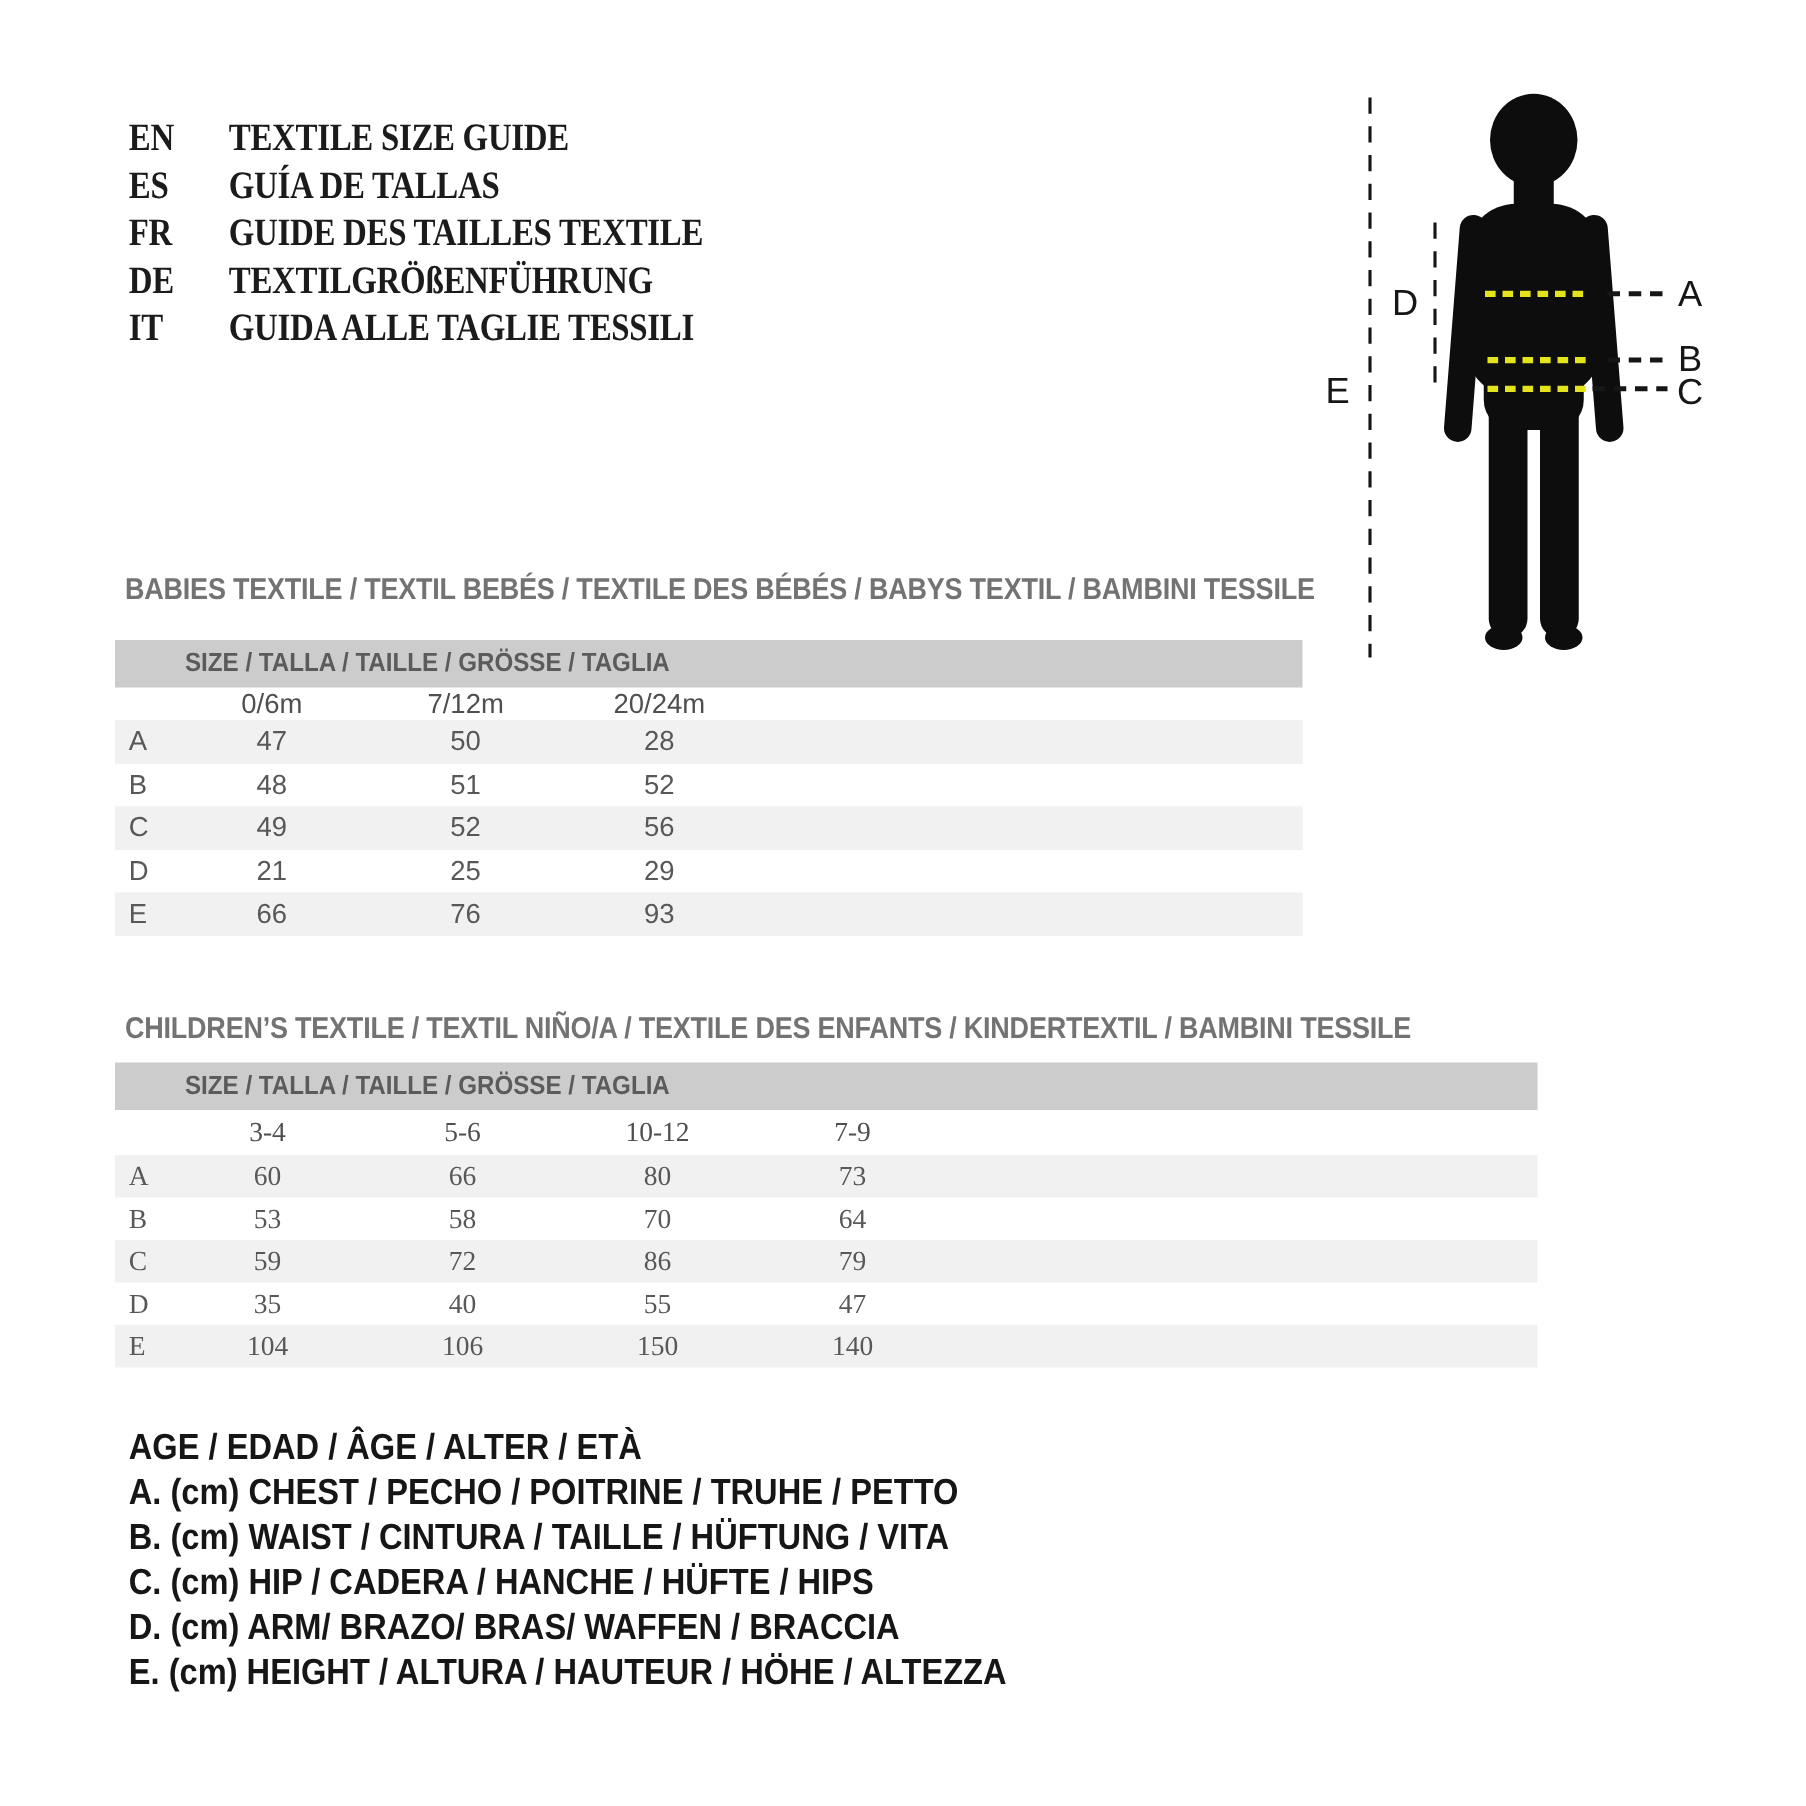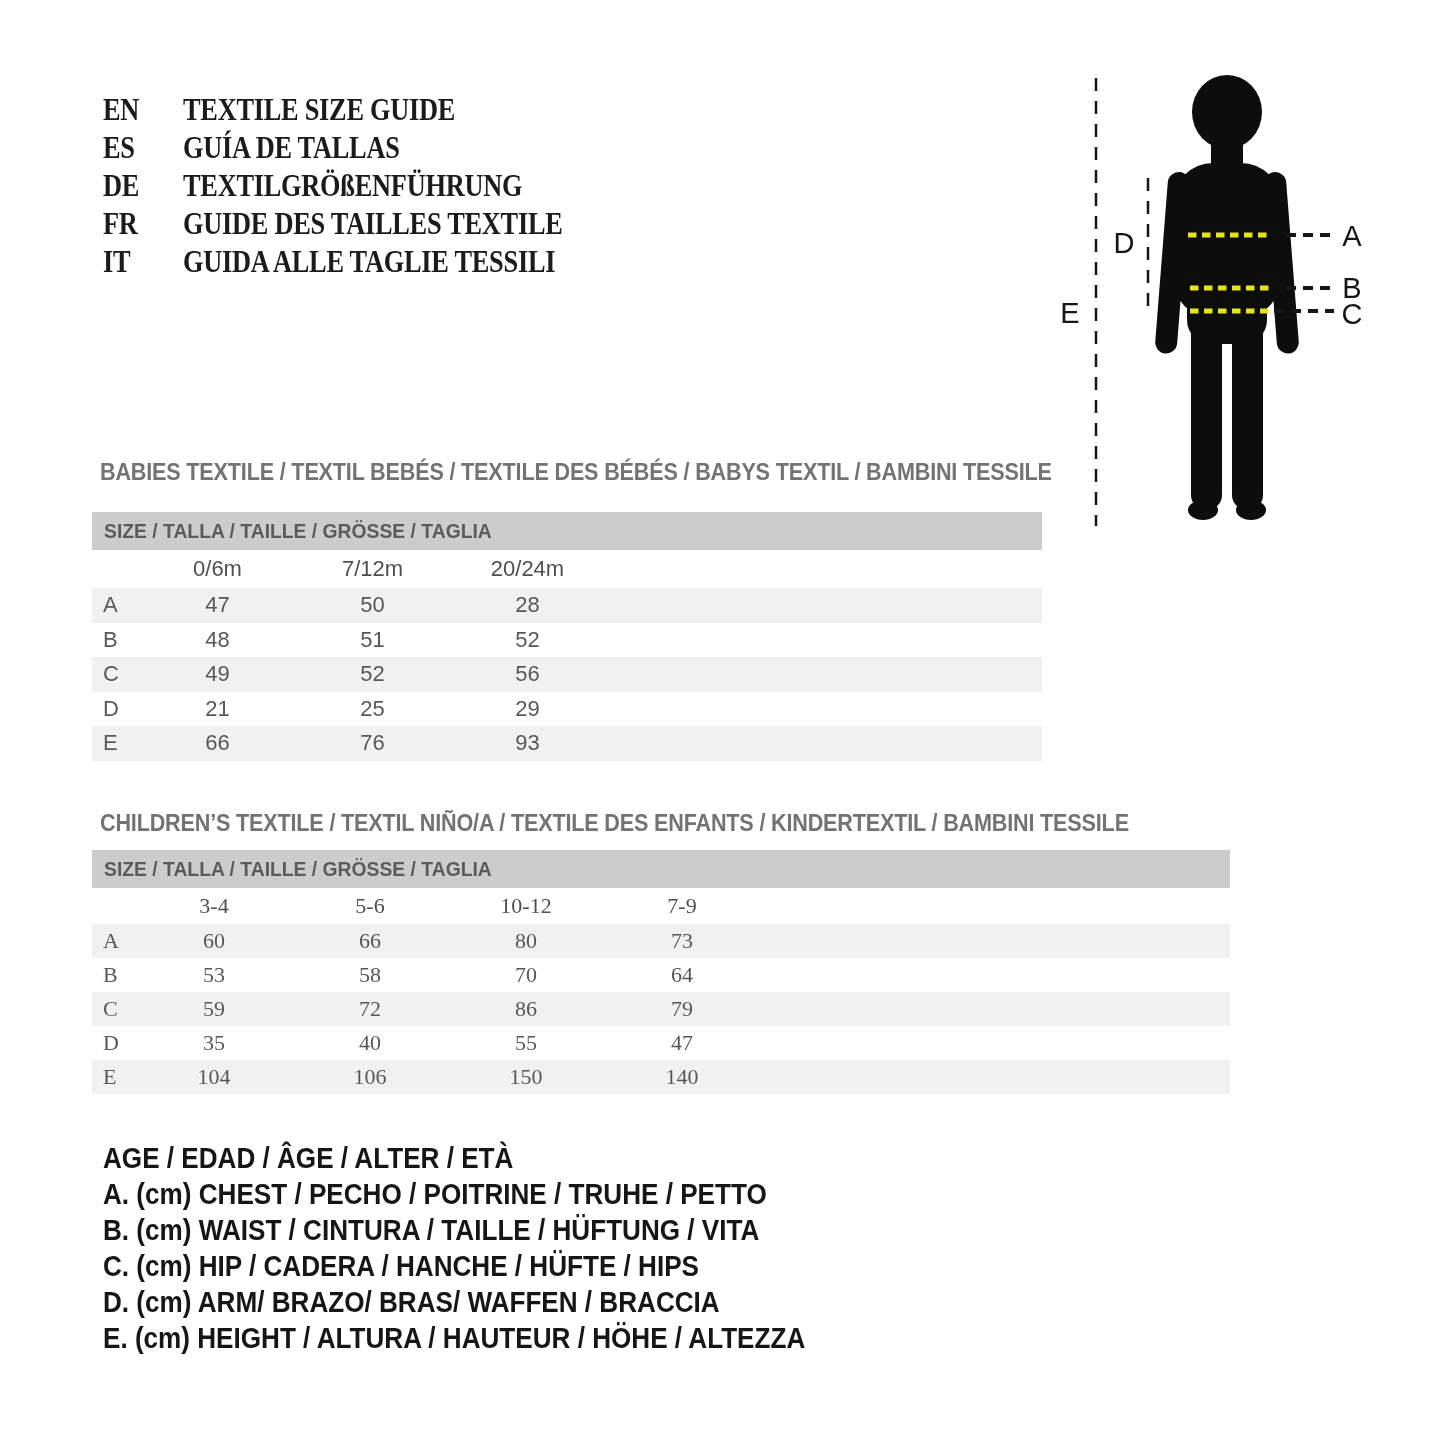--- a/index.html
+++ b/index.html
@@ -16,25 +16,25 @@
   .lang-row{display:flex;height:38px;align-items:center;font-family:Liberation Serif, serif;}
   .lang-code{width:80px;font-size:31px;font-weight:700;letter-spacing:-.3px;}
   .lang-label{font-size:31px;font-weight:700;letter-spacing:-.3px;}
 
   
   .sec-title{font-size:24px;font-weight:700;letter-spacing:-.2px;color:#737373;}
 
   
   .size-table{background:#ffffff;}
   .bar{height:38px;background:#cccccc;display:flex;align-items:center;}
-  .bar .bar-text{font-size:21px;font-weight:600;color:#5b5b5b;padding-left:12px;}
+  .bar .bar-text{font-size:21px;font-weight:600;color:#5b5b5b;padding-left:12px;margin-left:44px;}
   .trow{display:grid;align-items:center;font-size:22px;color:#58585a;}
   .bgrid{grid-template-columns:48px 155px 155px 155px;}
   .cgrid{grid-template-columns:44px 156px 156px 156px 156px;font-family:Liberation Serif, serif;}
-  .thead-b{height:38px;}
+  .thead-b{height:26px;}
   .thead-c{height:36px;}
   .drow-b{height:34.5px;}
   .drow-c{height:34px;}
   .alt{background:#f1f1f1;}
   .cl{padding-left:11px;}
   .cv{text-align:center;}
   .colh{color:#4f4f51;}
 
   
   .legend-line{height:36px;display:flex;align-items:center;font-size:29px;font-weight:700;color:#161616;}
@@ -48,26 +48,26 @@
 <div class="abs" style="left:103px;top:91px;">
   <div class="lang-row">
     <span class="lang-code"><span class="cond85">EN</span></span>
     <span class="lang-label"><span class="cond85">TEXTILE SIZE GUIDE</span></span>
   </div>
   <div class="lang-row">
     <span class="lang-code"><span class="cond85">ES</span></span>
     <span class="lang-label"><span class="cond85">GUÍA DE TALLAS</span></span>
   </div>
   <div class="lang-row">
+    <span class="lang-code"><span class="cond85">FR</span></span>
+    <span class="lang-label"><span class="cond85">GUIDE DES TAILLES TEXTILE</span></span>
+  </div>
+  <div class="lang-row">
     <span class="lang-code"><span class="cond85">DE</span></span>
     <span class="lang-label"><span class="cond85">TEXTILGRÖßENFÜHRUNG</span></span>
-  </div>
-  <div class="lang-row">
-    <span class="lang-code"><span class="cond85">FR</span></span>
-    <span class="lang-label"><span class="cond85">GUIDE DES TAILLES TEXTILE</span></span>
   </div>
   <div class="lang-row">
     <span class="lang-code"><span class="cond85">IT</span></span>
     <span class="lang-label"><span class="cond85">GUIDA ALLE TAGLIE TESSILI</span></span>
   </div>
 </div>
 
 <svg class="abs" style="left:1040px;top:60px;" width="340" height="480" viewBox="0 0 340 480">
 
   <g fill="#0d0d0d">

